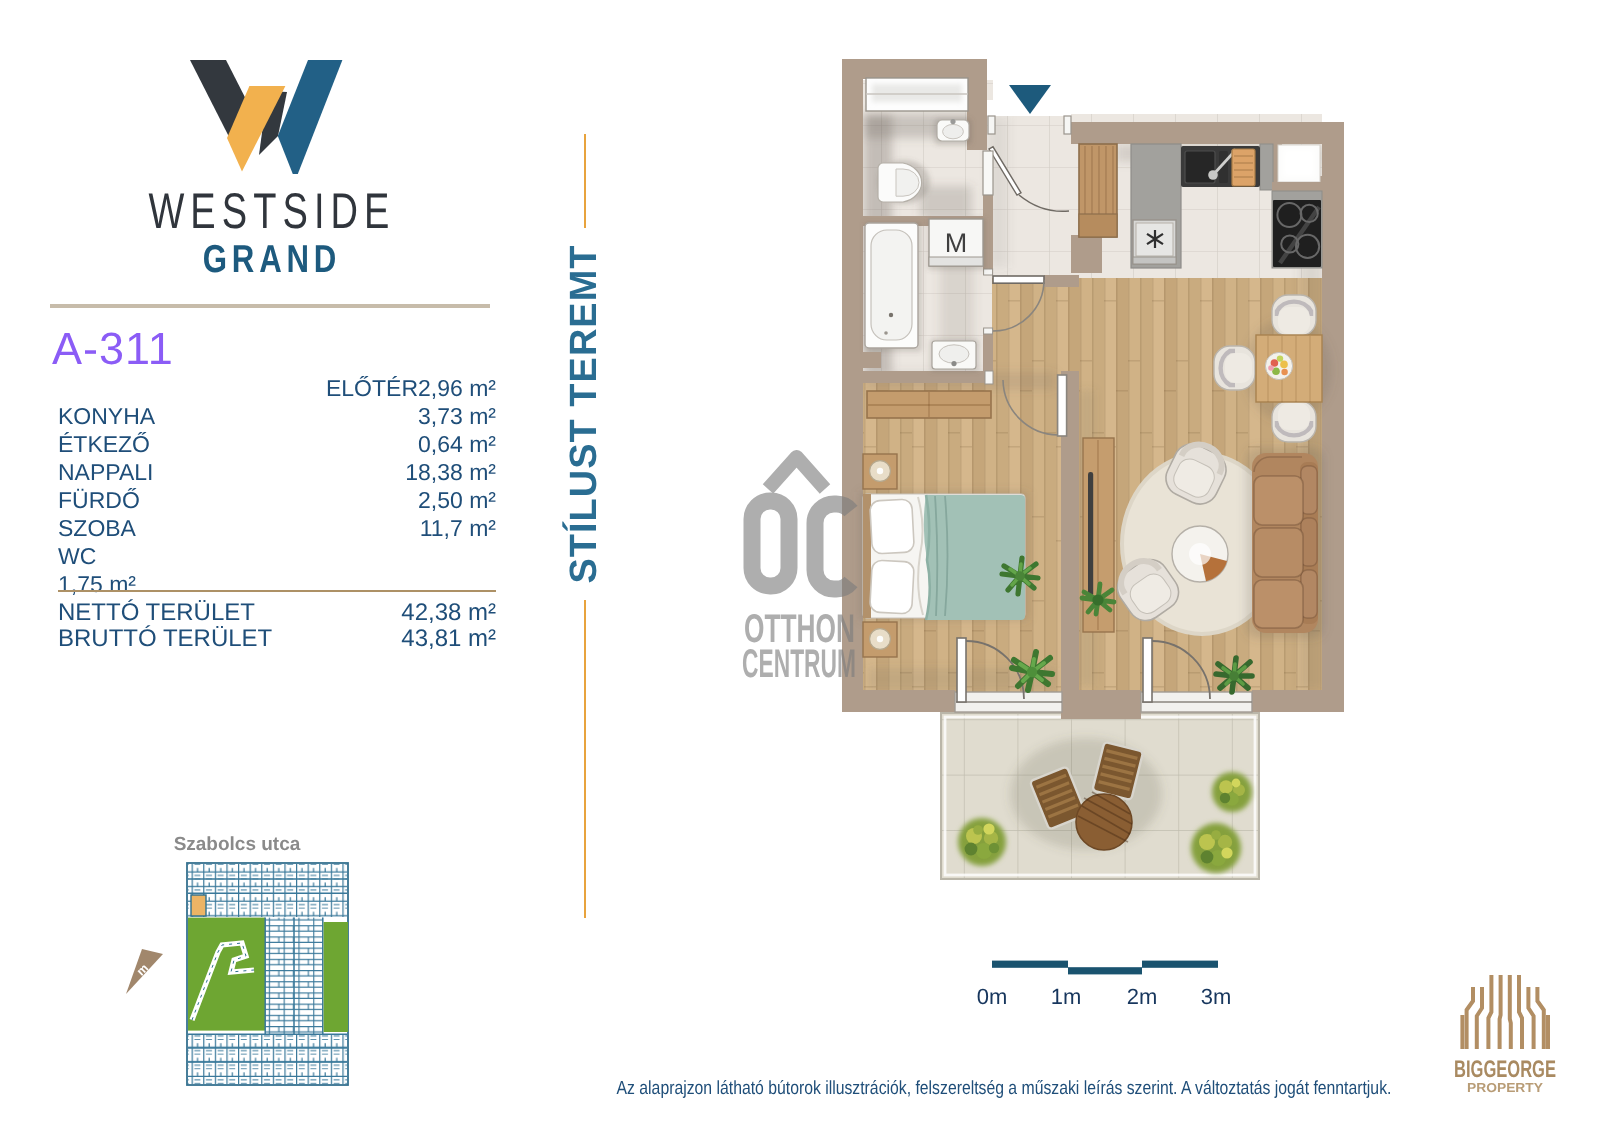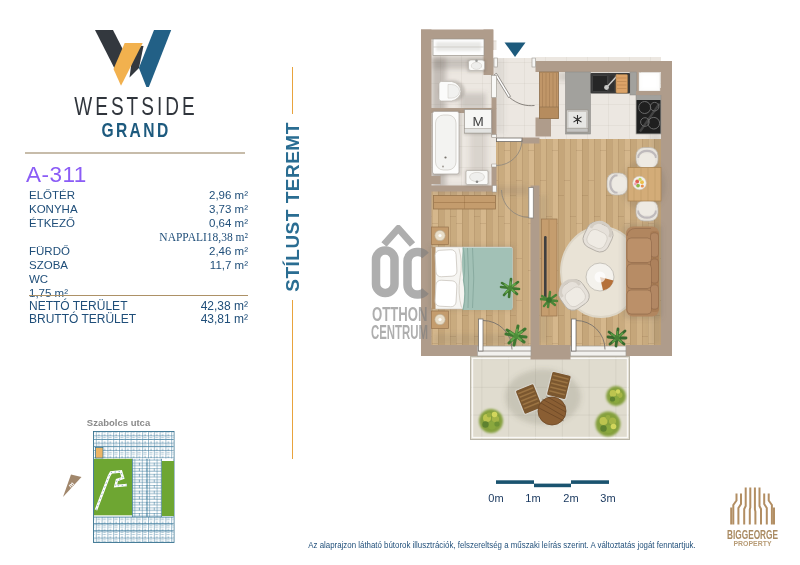--- a/index.html
+++ b/index.html
@@ -18,39 +18,39 @@
 
 <div class="abs" style="left:26px;top:92px;width:220px;text-align:center;font-size:25px;letter-spacing:4px;color:#30353c;font-weight:400;transform:scaleX(0.76);">WESTSIDE</div>
 
 <div class="abs" style="left:26px;top:119px;width:220px;text-align:center;font-size:19.5px;letter-spacing:3px;color:#1d5a7e;font-weight:700;transform:scaleX(0.8);">GRAND</div>
 
 <div class="abs" style="left:25px;top:152px;width:220px;height:1.5px;background:#c7bcaa;"></div>
 
 <div class="abs" style="left:26px;top:162px;width:220px;text-align:left;font-size:22.5px;letter-spacing:0.5px;color:#8b5cf6;">A-311</div>
 
 <div class="abs" style="left:29px;top:187.5px;width:219px;font-size:11.5px;color:#1f4e79;line-height:14.1px;">
-  <div style="display:flex;justify-content:space-between;">
+  <div style="display:flex;justify-content:flex-end;">
       <span>ELŐTÉR</span>
       <span>2,96 m²</span>
     </div>
   <div style="display:flex;justify-content:space-between;">
       <span>KONYHA</span>
       <span>3,73 m²</span>
     </div>
   <div style="display:flex;justify-content:space-between;">
       <span>ÉTKEZŐ</span>
       <span>0,64 m²</span>
     </div>
-  <div style="display:flex;justify-content:flex-end;font-family:Liberation Serif, serif;">
+  <div style="display:flex;justify-content:space-between;">
       <span>NAPPALI</span>
       <span>18,38 m²</span>
     </div>
   <div style="display:flex;justify-content:space-between;">
       <span>FÜRDŐ</span>
-      <span>2,46 m²</span>
+      <span>2,50 m²</span>
     </div>
   <div style="display:flex;justify-content:space-between;">
       <span>SZOBA</span>
       <span>11,7 m²</span>
     </div>
   <div style="display:flex;justify-content:space-between;flex-direction:column;">
       <span>WC</span>
       <span>1,75 m²</span>
     </div>
 </div>

